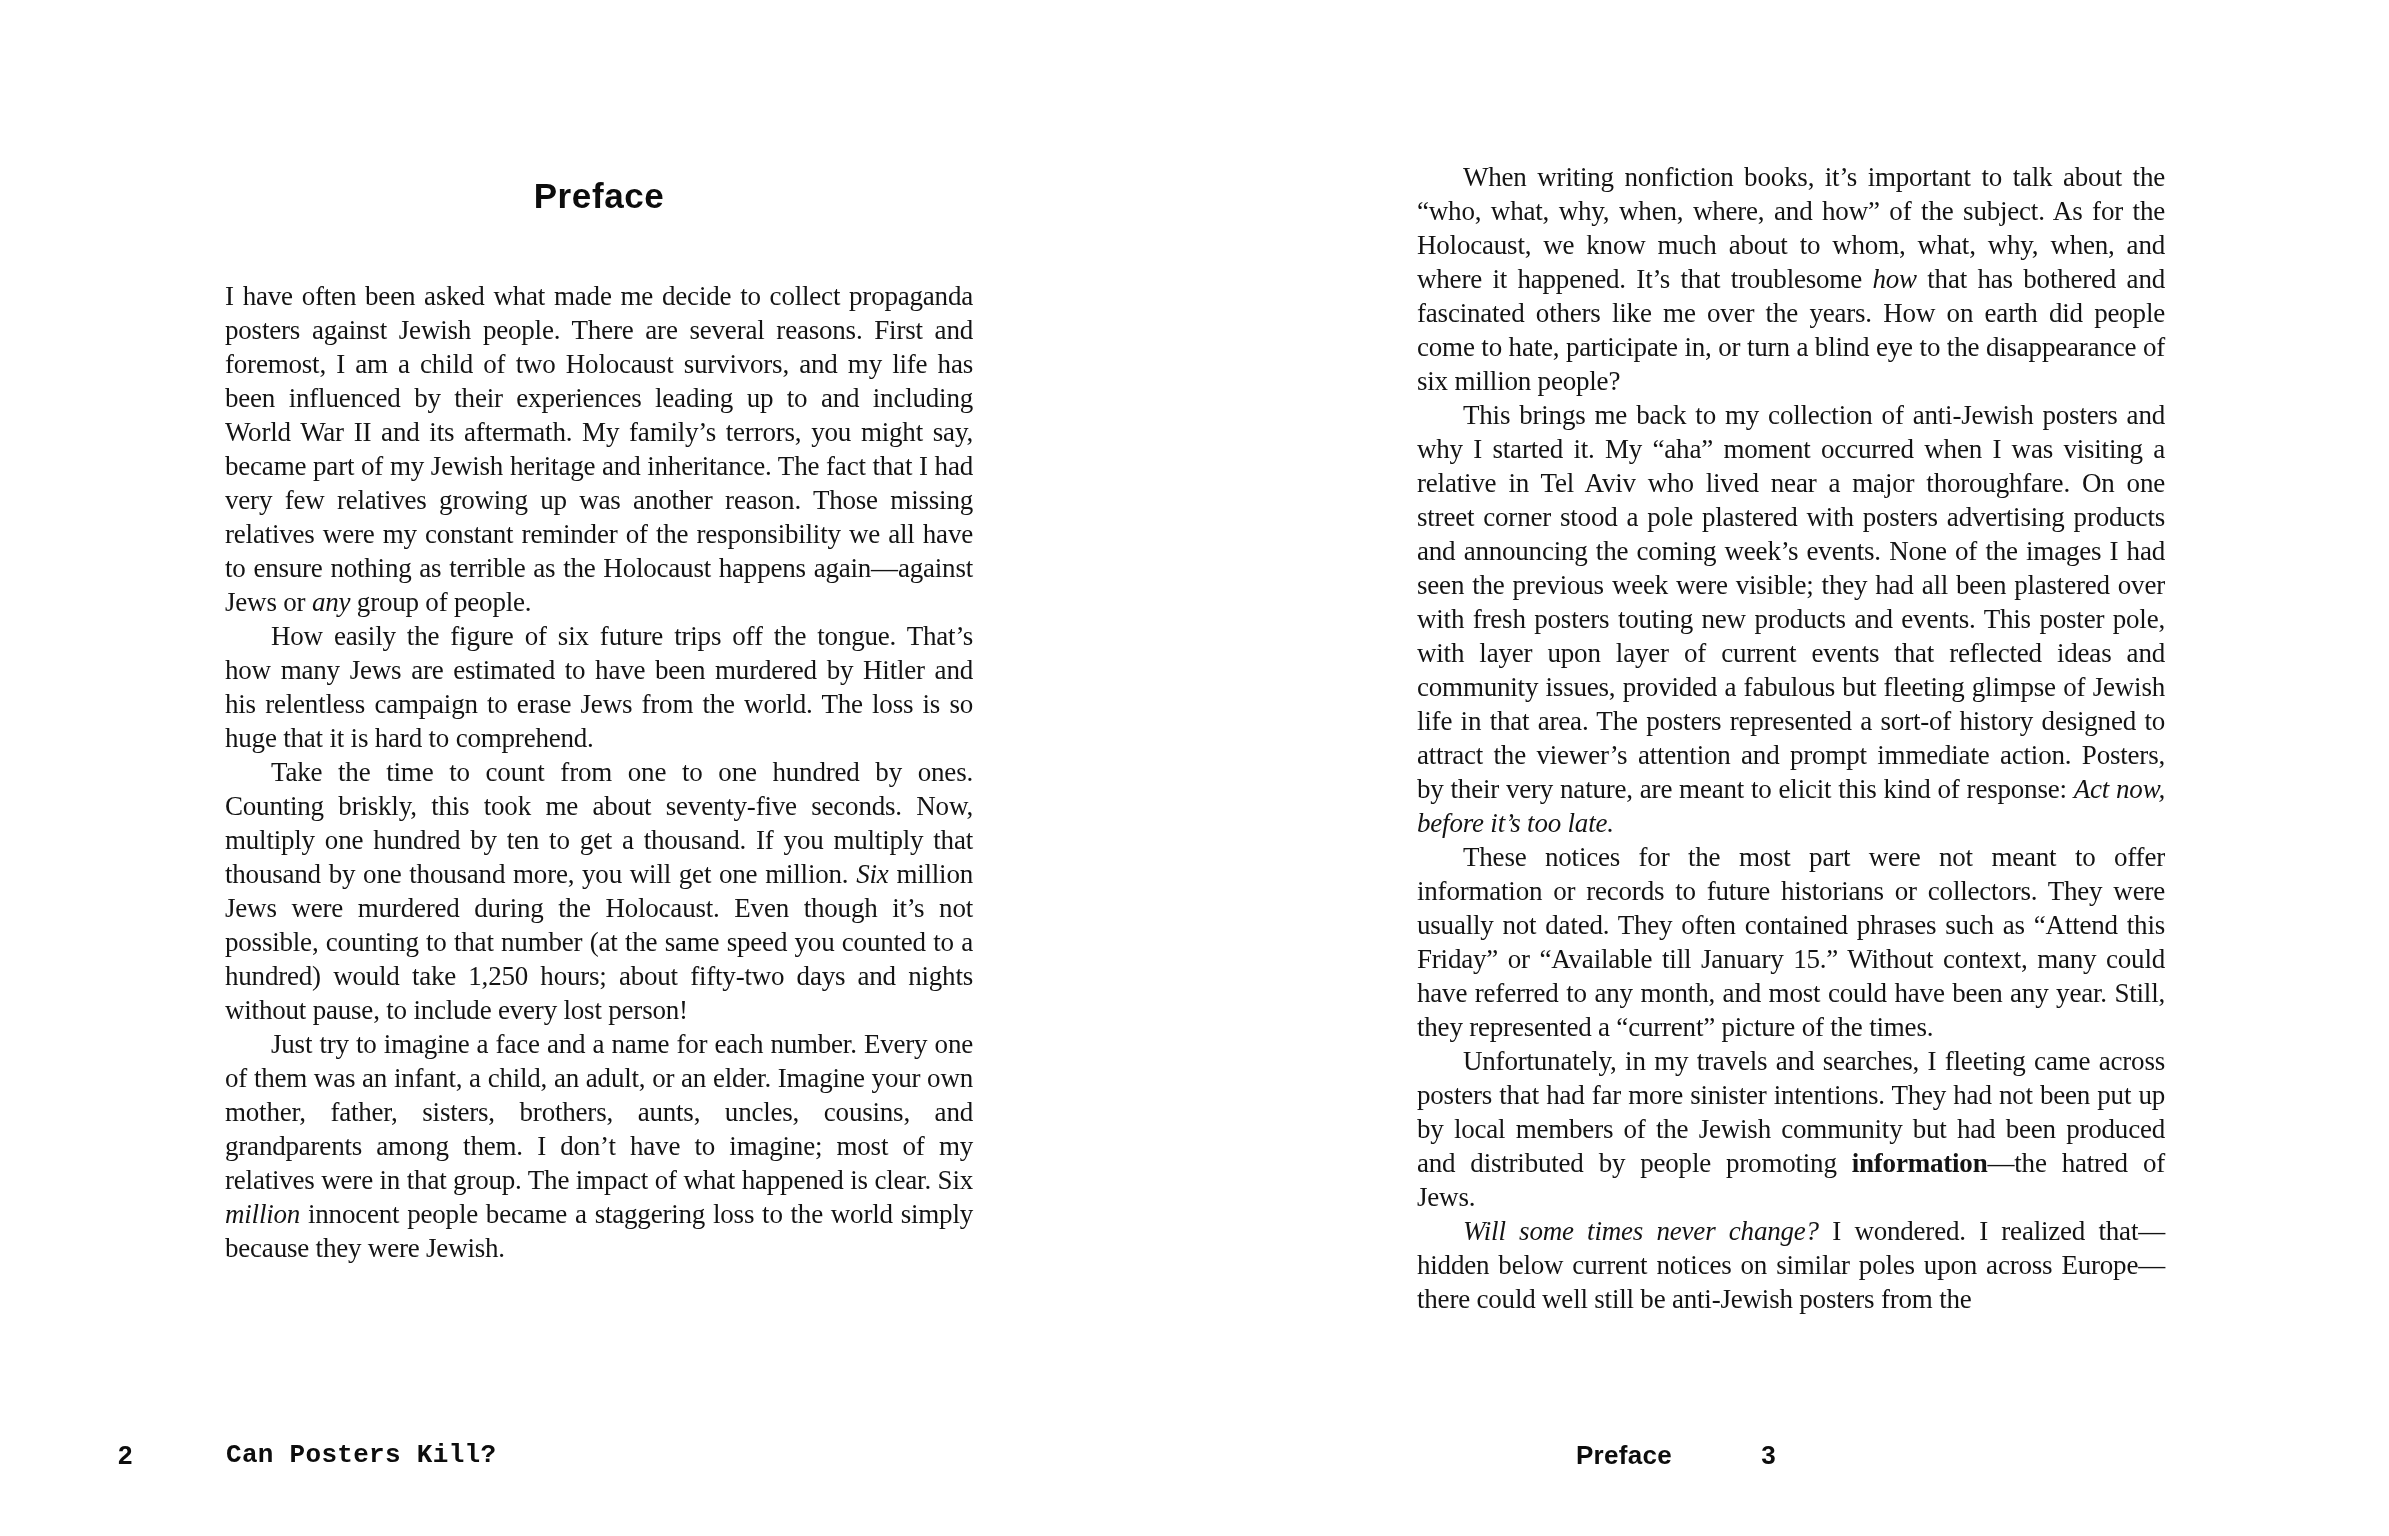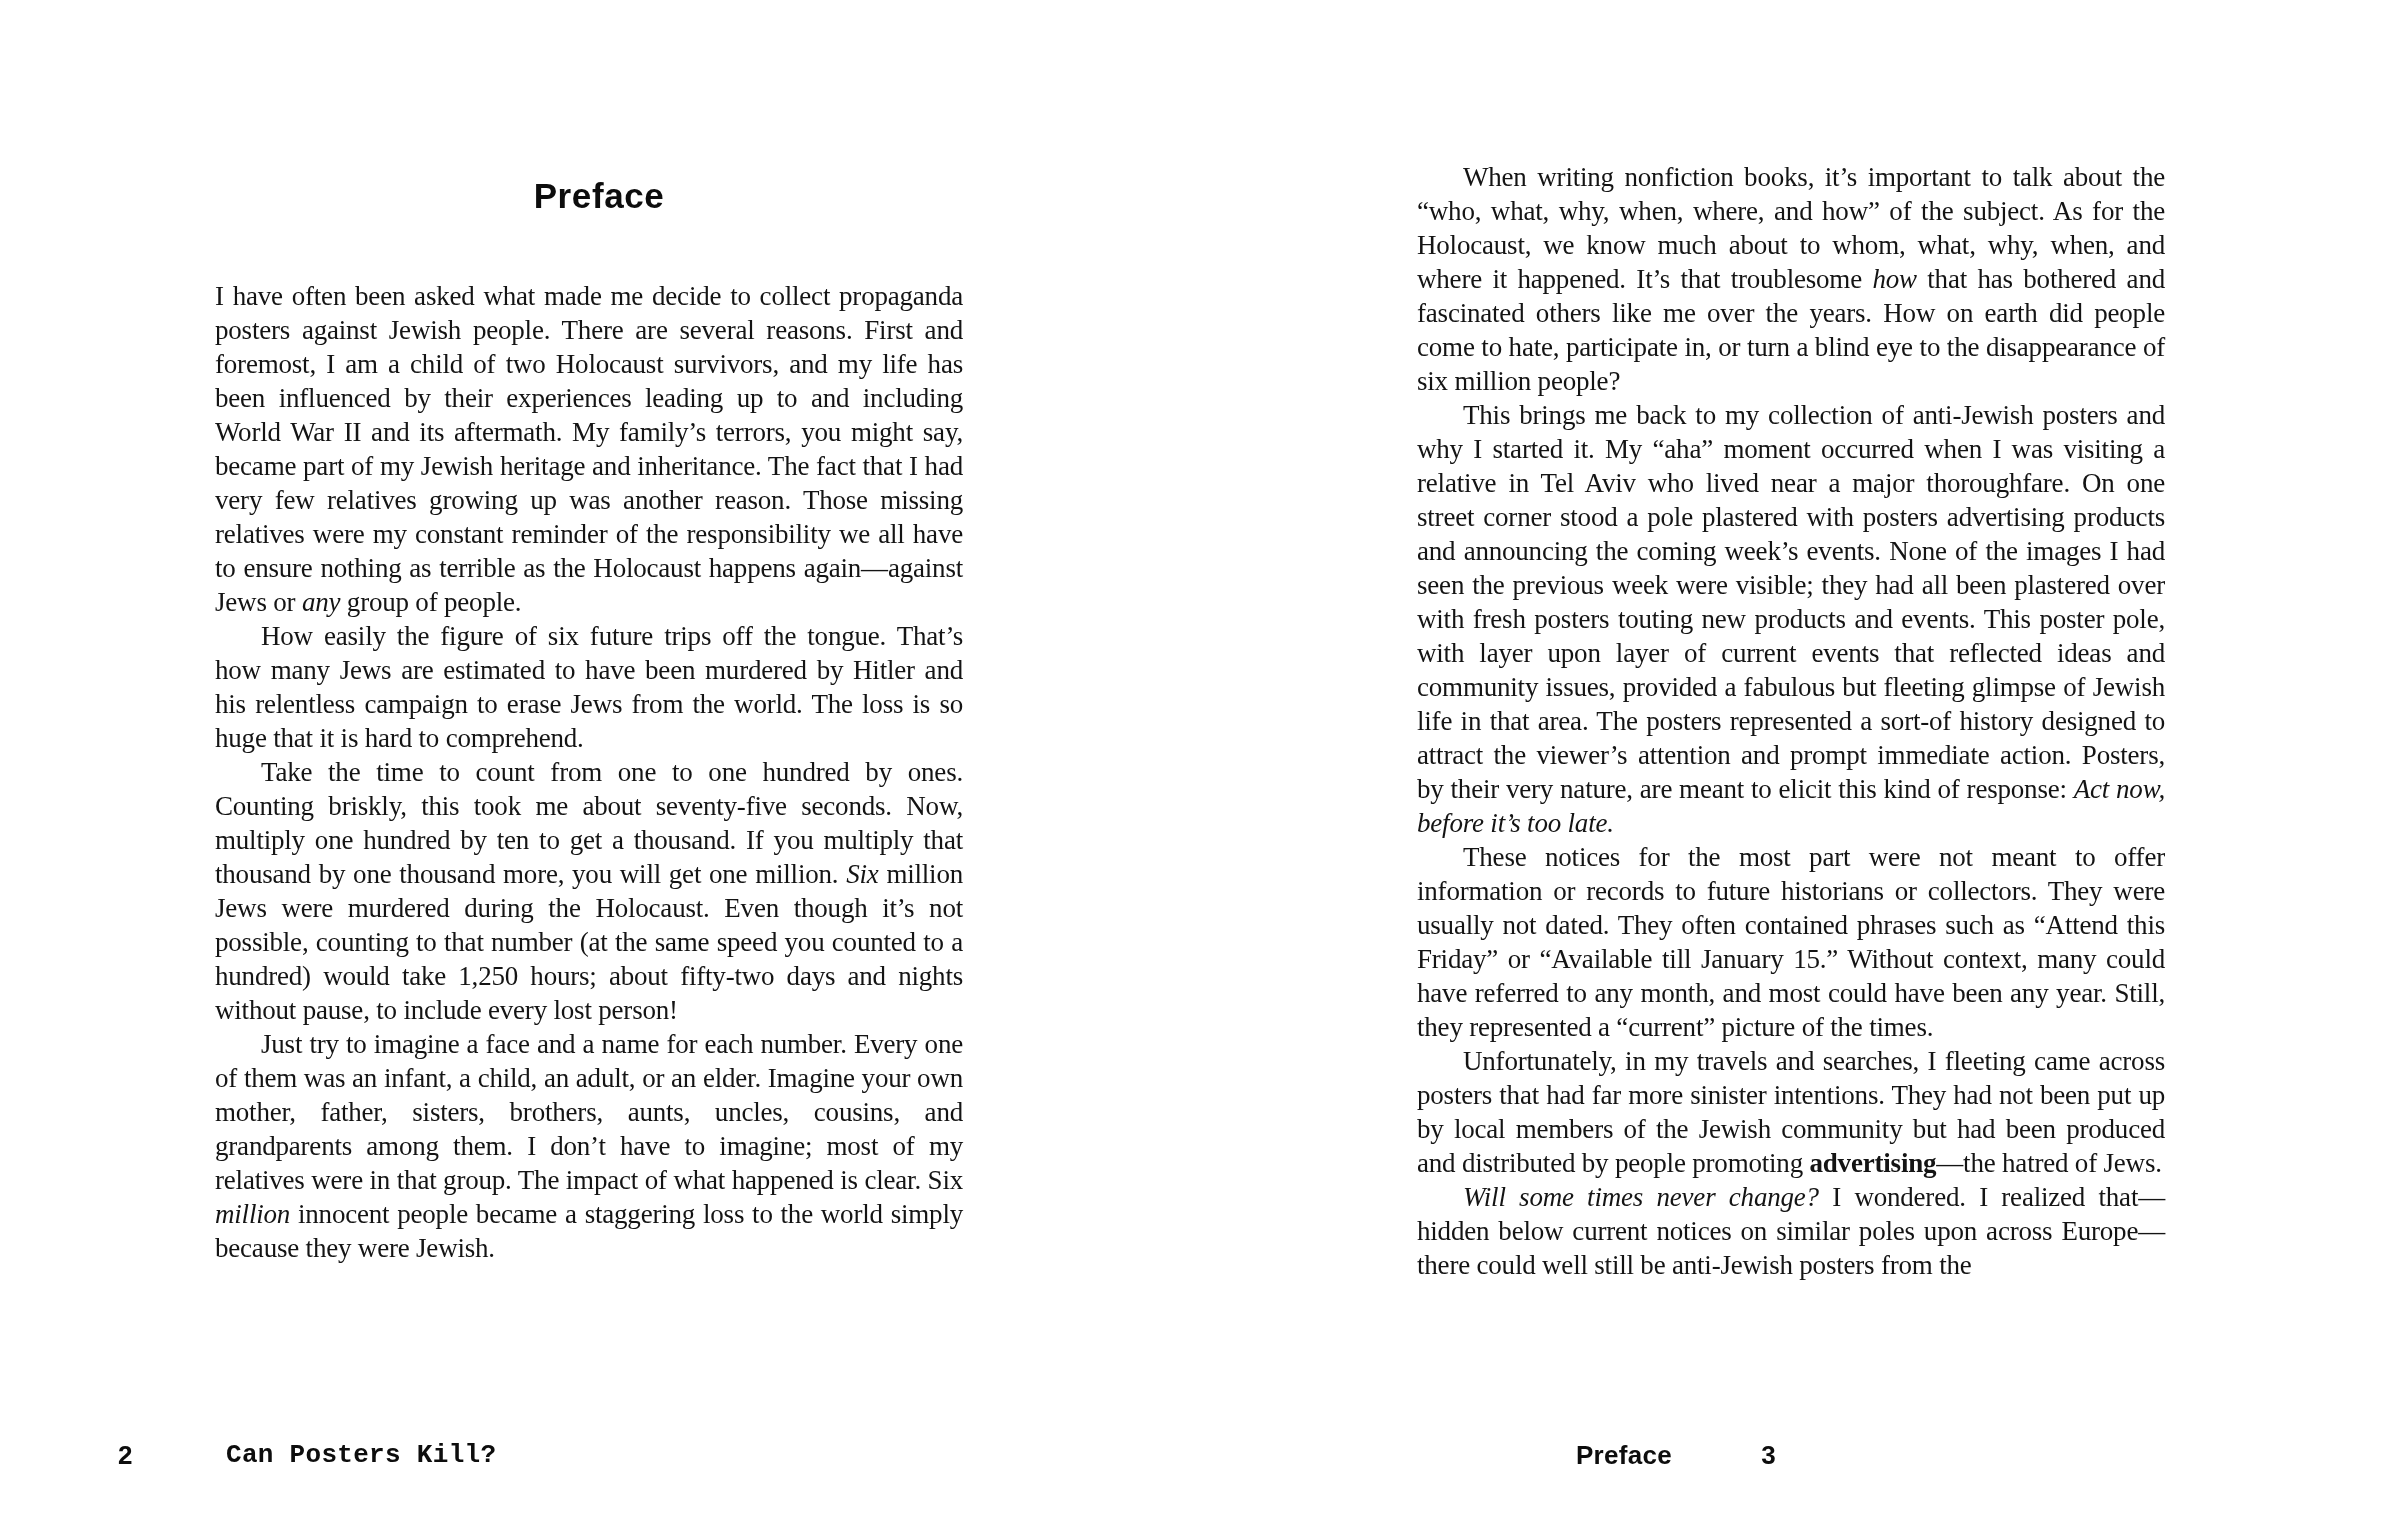--- a/index.html
+++ b/index.html
@@ -15,21 +15,21 @@
     font-family:"Liberation Sans", sans-serif; font-weight:bold;
     font-size:35px; letter-spacing:0.6px; color:var(--heading-ink);
   }
   .body-col {
     position:absolute; width:748px;
     font-size:27px; line-height:34px; letter-spacing:-0.2px;
     text-align:justify;
   }
   .body-col p { margin:0; }
   .body-col p.indent { text-indent:46px; }
-  .left-col  { left:215px;  top:279px; }
+  .left-col  { left:225px;  top:279px; }
   .right-col { left:1417px; top:160px; }
   .it { font-style:italic; }
   .bd { font-weight:bold; }
   .footer {
     position:absolute; top:1440px; white-space:nowrap;
     font-family:"Liberation Sans", sans-serif; font-weight:bold;
     font-size:26px; letter-spacing:0.3px; color:var(--heading-ink);
   }
   .fl-num   { left:118px; }
   .fl-title { left:226px;font-family:Liberation Mono, monospace; }
@@ -47,21 +47,21 @@
       <p class=""><span>I have often been asked what made me decide to collect propaganda posters against Jewish people. There are several reasons. First and foremost, I am a child of two Holocaust survivors, and my life has been influenced by their experiences leading up to and including World War II and its aftermath. My family’s terrors, you might say, became part of my Jewish heritage and inheritance. The fact that I had very few relatives growing up was another reason. Those missing relatives were my constant reminder of the responsibility we all have to ensure nothing as terrible as the Holocaust happens again—against Jews or </span><span class="it">any</span><span> group of people.</span></p>
       <p class="indent"><span>How easily the figure of six future trips off the tongue. That’s how many Jews are estimated to have been murdered by Hitler and his relentless campaign to erase Jews from the world. The loss is so huge that it is hard to comprehend.</span></p>
       <p class="indent"><span>Take the time to count from one to one hundred by ones. Counting briskly, this took me about seventy-five seconds. Now, multiply one hundred by ten to get a thousand. If you multiply that thousand by one thousand more, you will get one million. </span><span class="it">Six</span><span> million Jews were murdered during the Holocaust. Even though it’s not possible, counting to that number (at the same speed you counted to a hundred) would take 1,250 hours; about fifty-two days and nights without pause, to include every lost person!</span></p>
       <p class="indent"><span>Just try to imagine a face and a name for each number. Every one of them was an infant, a child, an adult, or an elder. Imagine your own mother, father, sisters, brothers, aunts, uncles, cousins, and grandparents among them. I don’t have to imagine; most of my relatives were in that group. The impact of what happened is clear. Six </span><span class="it">million</span><span> innocent people became a staggering loss to the world simply because they were Jewish.</span></p>
     </div>
 
   <div class="body-col right-col">
       <p class="indent"><span>When writing nonfiction books, it’s important to talk about the “who, what, why, when, where, and how” of the subject. As for the Holocaust, we know much about to whom, what, why, when, and where it happened. It’s that troublesome </span><span class="it">how</span><span> that has bothered and fascinated others like me over the years. How on earth did people come to hate, participate in, or turn a blind eye to the disappearance of six million people?</span></p>
       <p class="indent"><span>This brings me back to my collection of anti-Jewish posters and why I started it. My “aha” moment occurred when I was visiting a relative in Tel Aviv who lived near a major thoroughfare. On one street corner stood a pole plastered with posters advertising products and announcing the coming week’s events. None of the images I had seen the previous week were visible; they had all been plastered over with fresh posters touting new products and events. This poster pole, with layer upon layer of current events that reflected ideas and community issues, provided a fabulous but fleeting glimpse of Jewish life in that area. The posters represented a sort-of history designed to attract the viewer’s attention and prompt immediate action. Posters, by their very nature, are meant to elicit this kind of response: </span><span class="it">Act now, before it’s too late.</span></p>
       <p class="indent"><span>These notices for the most part were not meant to offer information or records to future historians or collectors. They were usually not dated. They often contained phrases such as “Attend this Friday” or “Available till January 15.” Without context, many could have referred to any month, and most could have been any year. Still, they represented a “current” picture of the times.</span></p>
-      <p class="indent"><span>Unfortunately, in my travels and searches, I fleeting came across posters that had far more sinister intentions. They had not been put up by local members of the Jewish community but had been produced and distributed by people promoting </span><span class="bd">advertising</span><span>—the hatred of Jews.</span></p>
+      <p class="indent"><span>Unfortunately, in my travels and searches, I fleeting came across posters that had far more sinister intentions. They had not been put up by local members of the Jewish community but had been produced and distributed by people promoting </span><span class="bd">information</span><span>—the hatred of Jews.</span></p>
       <p class="indent"><span class="it">Will some times never change?</span><span> I wondered. I realized that—hidden below current notices on similar poles upon across Europe—there could well still be anti-Jewish posters from the</span></p>
     </div>
 
   <div class="footer fl-num">2</div>
 
   <div class="footer fl-title">Can Posters Kill?</div>
 
   <div class="footer fr-title">Preface</div>
 
   <div class="footer fr-num">3</div>

